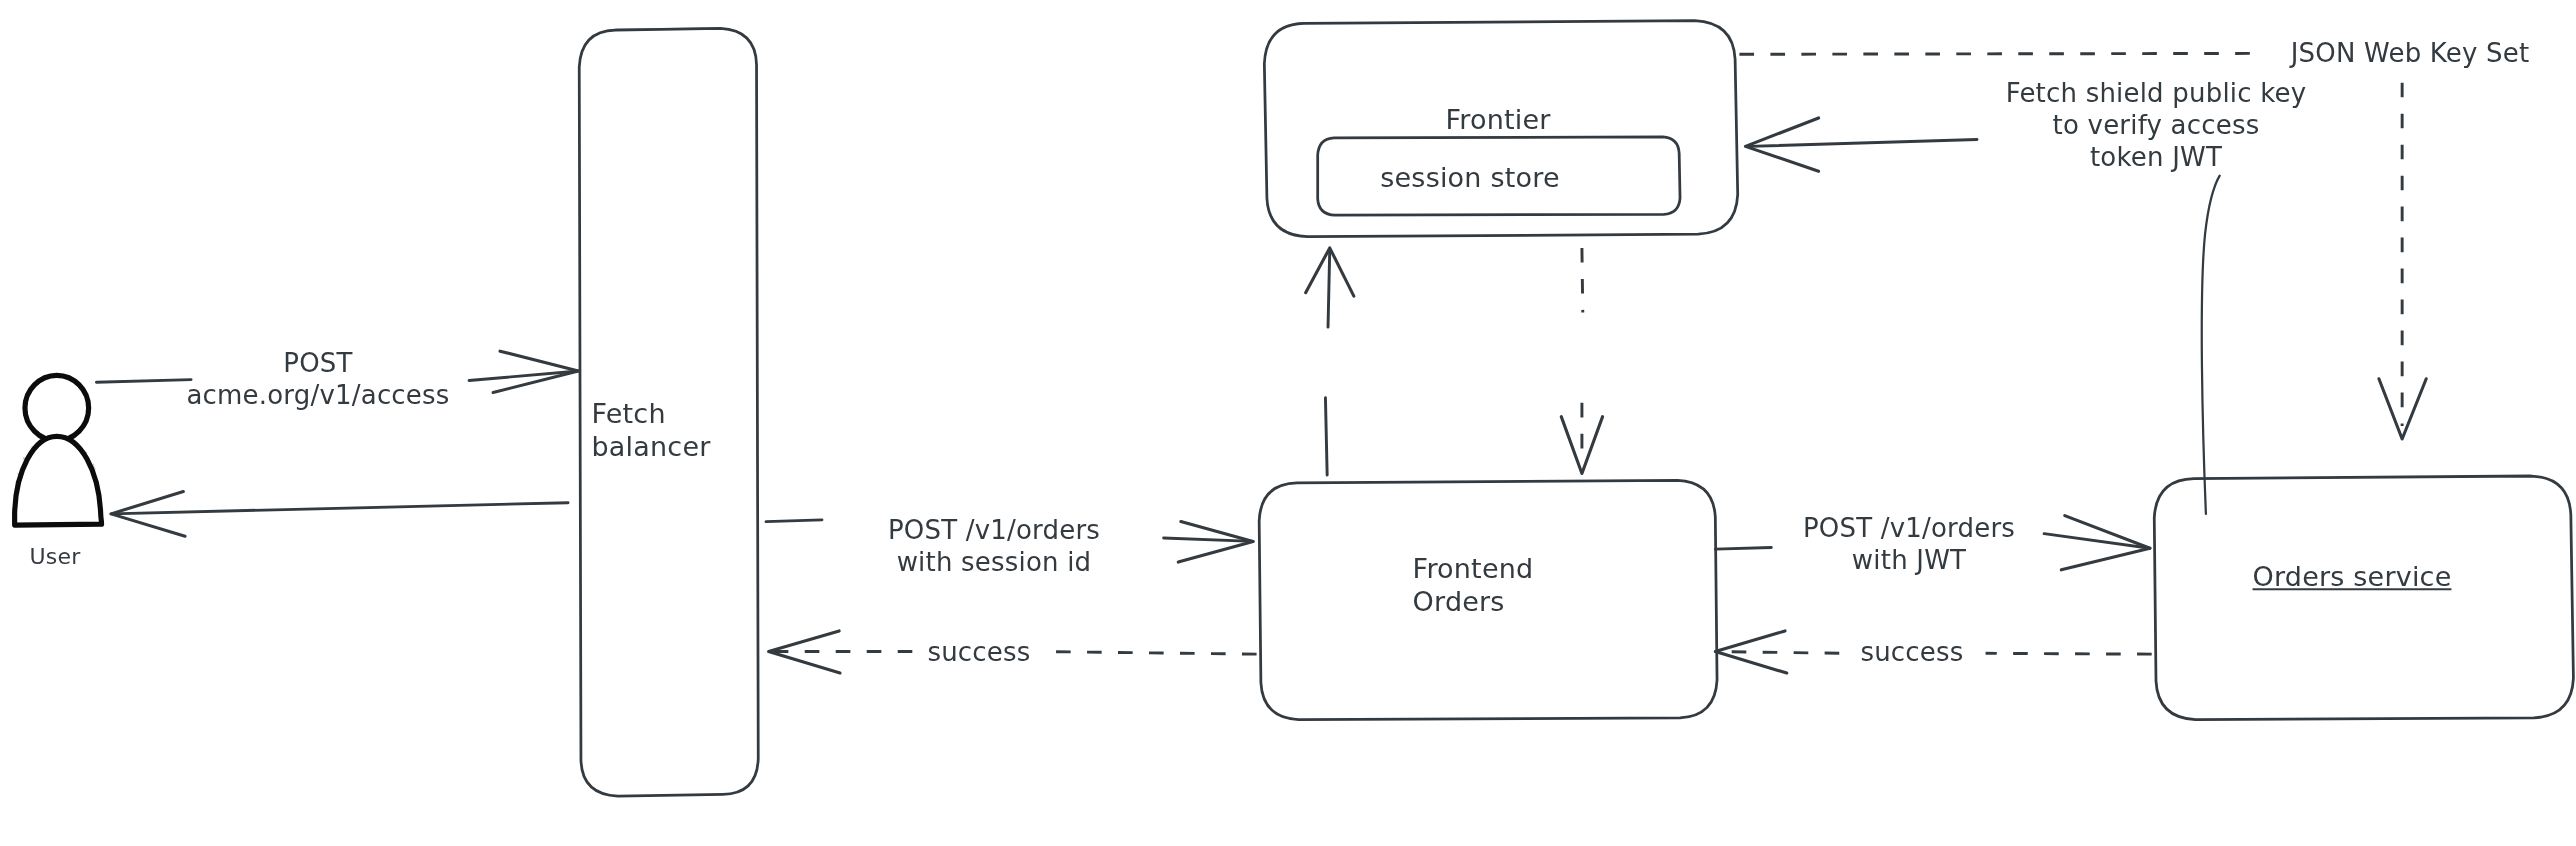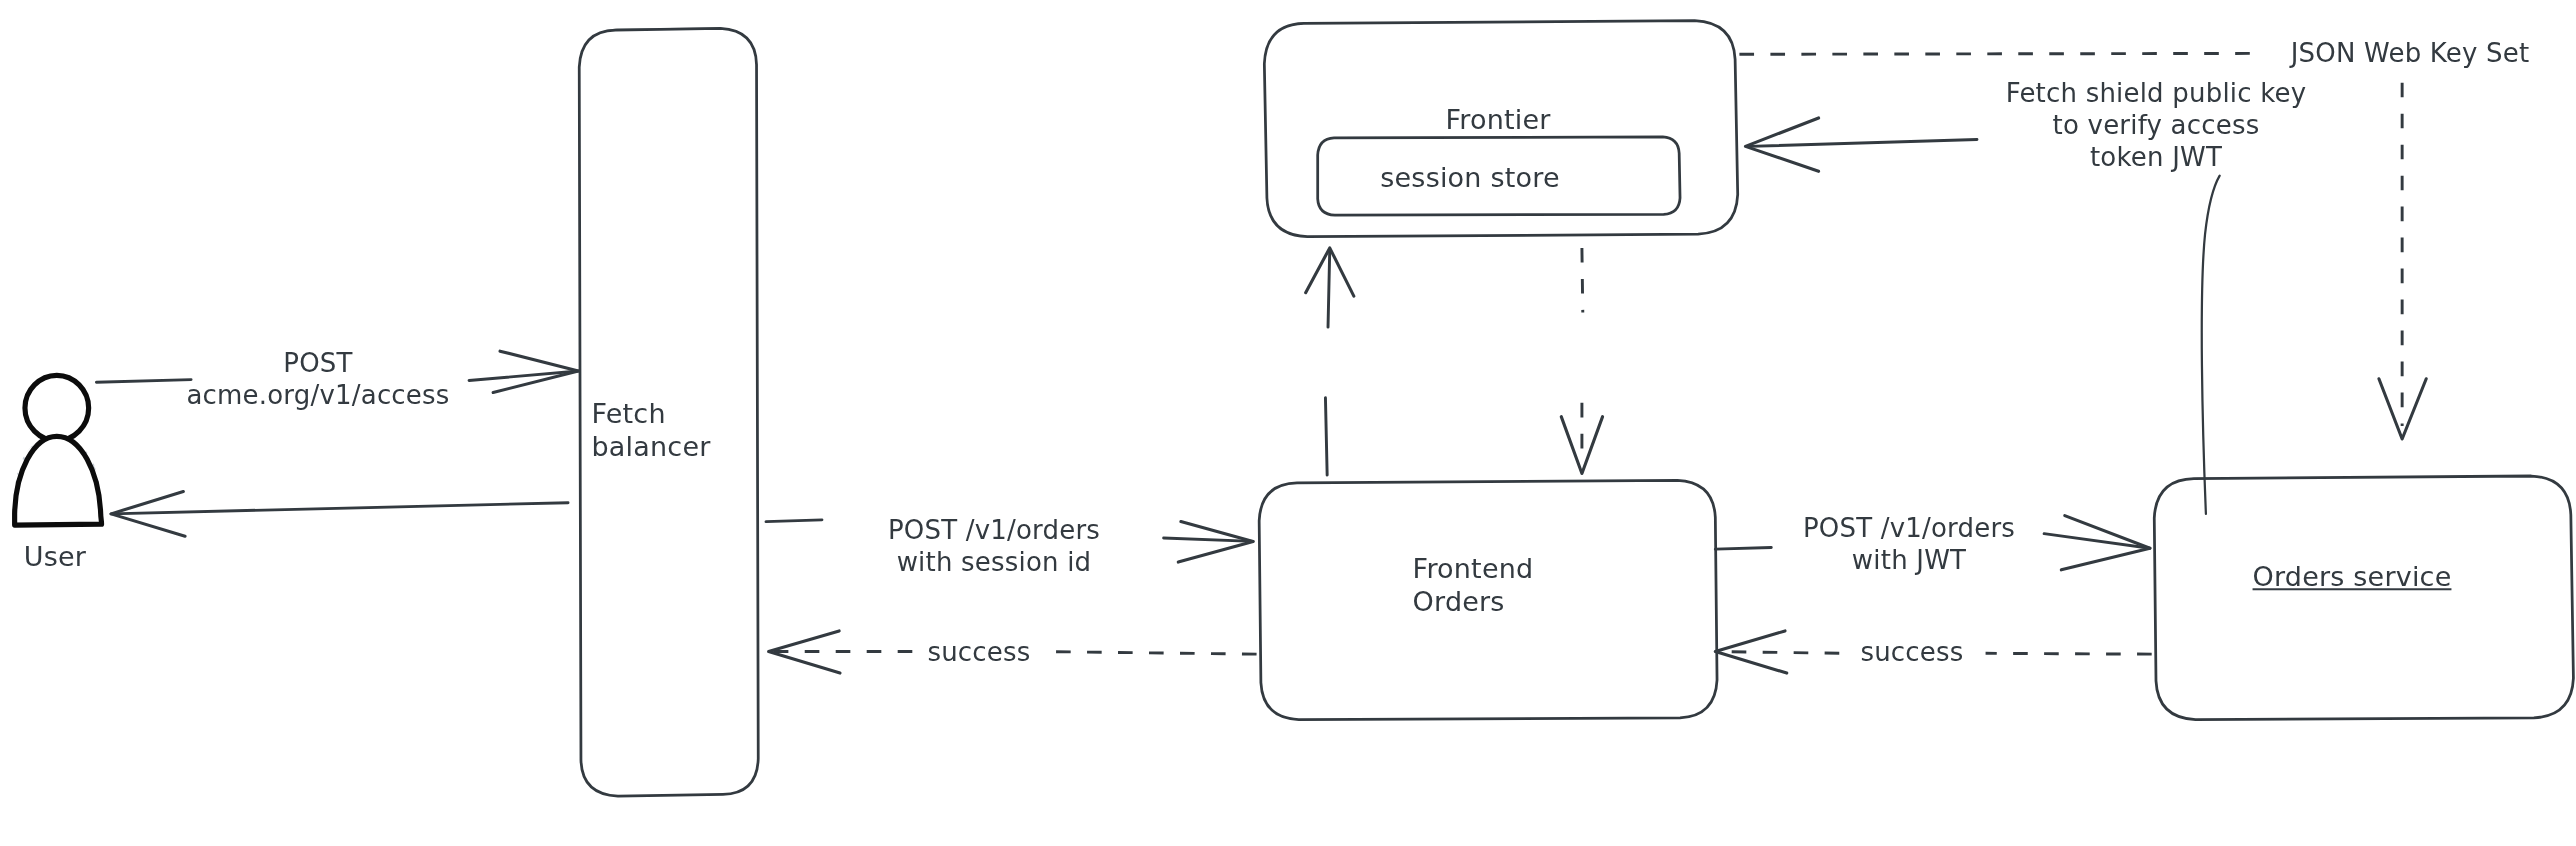--- a/index.html
+++ b/index.html
@@ -92,21 +92,21 @@
     font-size: 27px;
   }
   .label-text {
     text-align: center;
     font-size: 26px;
   }
   .centered {
     transform: translate(-50%, -50%);
   }
   .title-user {
-    font-size: 27px;
+    font-size: 22px;
   }
 </style>
 </head>
 <body>
 
 <div id="diagram-root">
 
   <svg id="diagram-svg" viewBox="0 0 2993 984">
     <defs>
       <pattern id="userHatch" width="34" height="34" patternUnits="userSpaceOnUse" patternTransform="rotate(45)">

